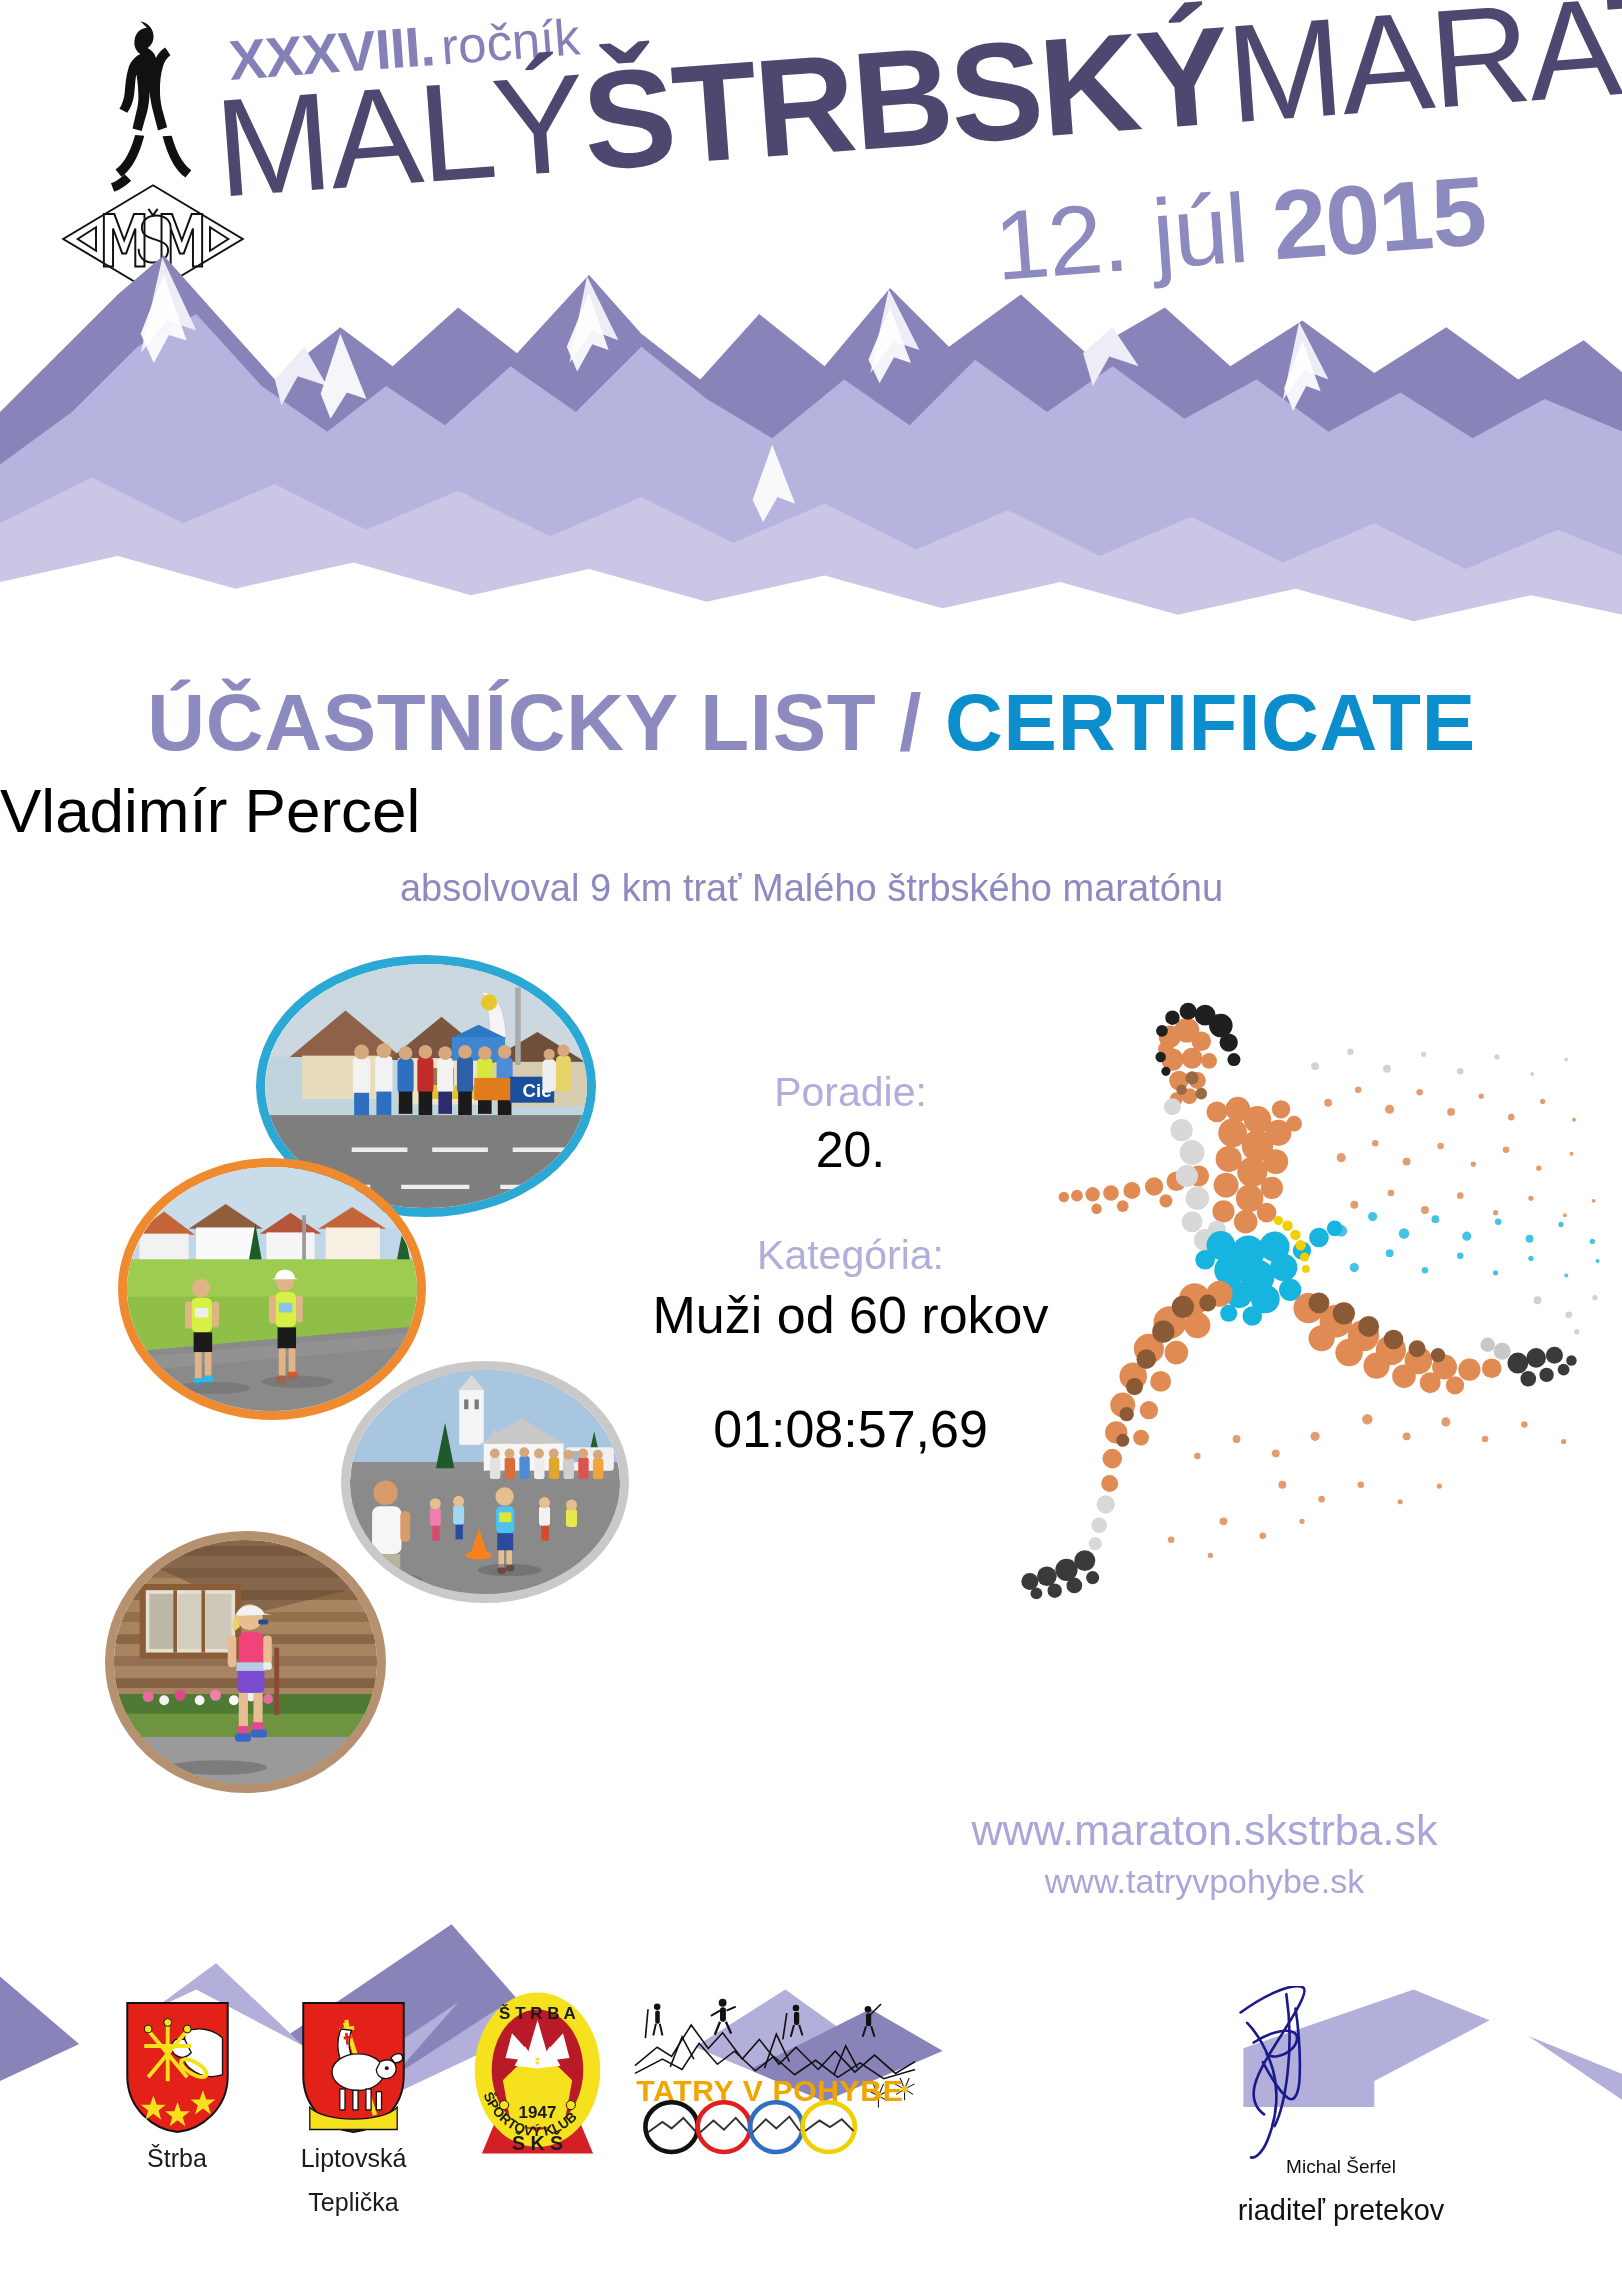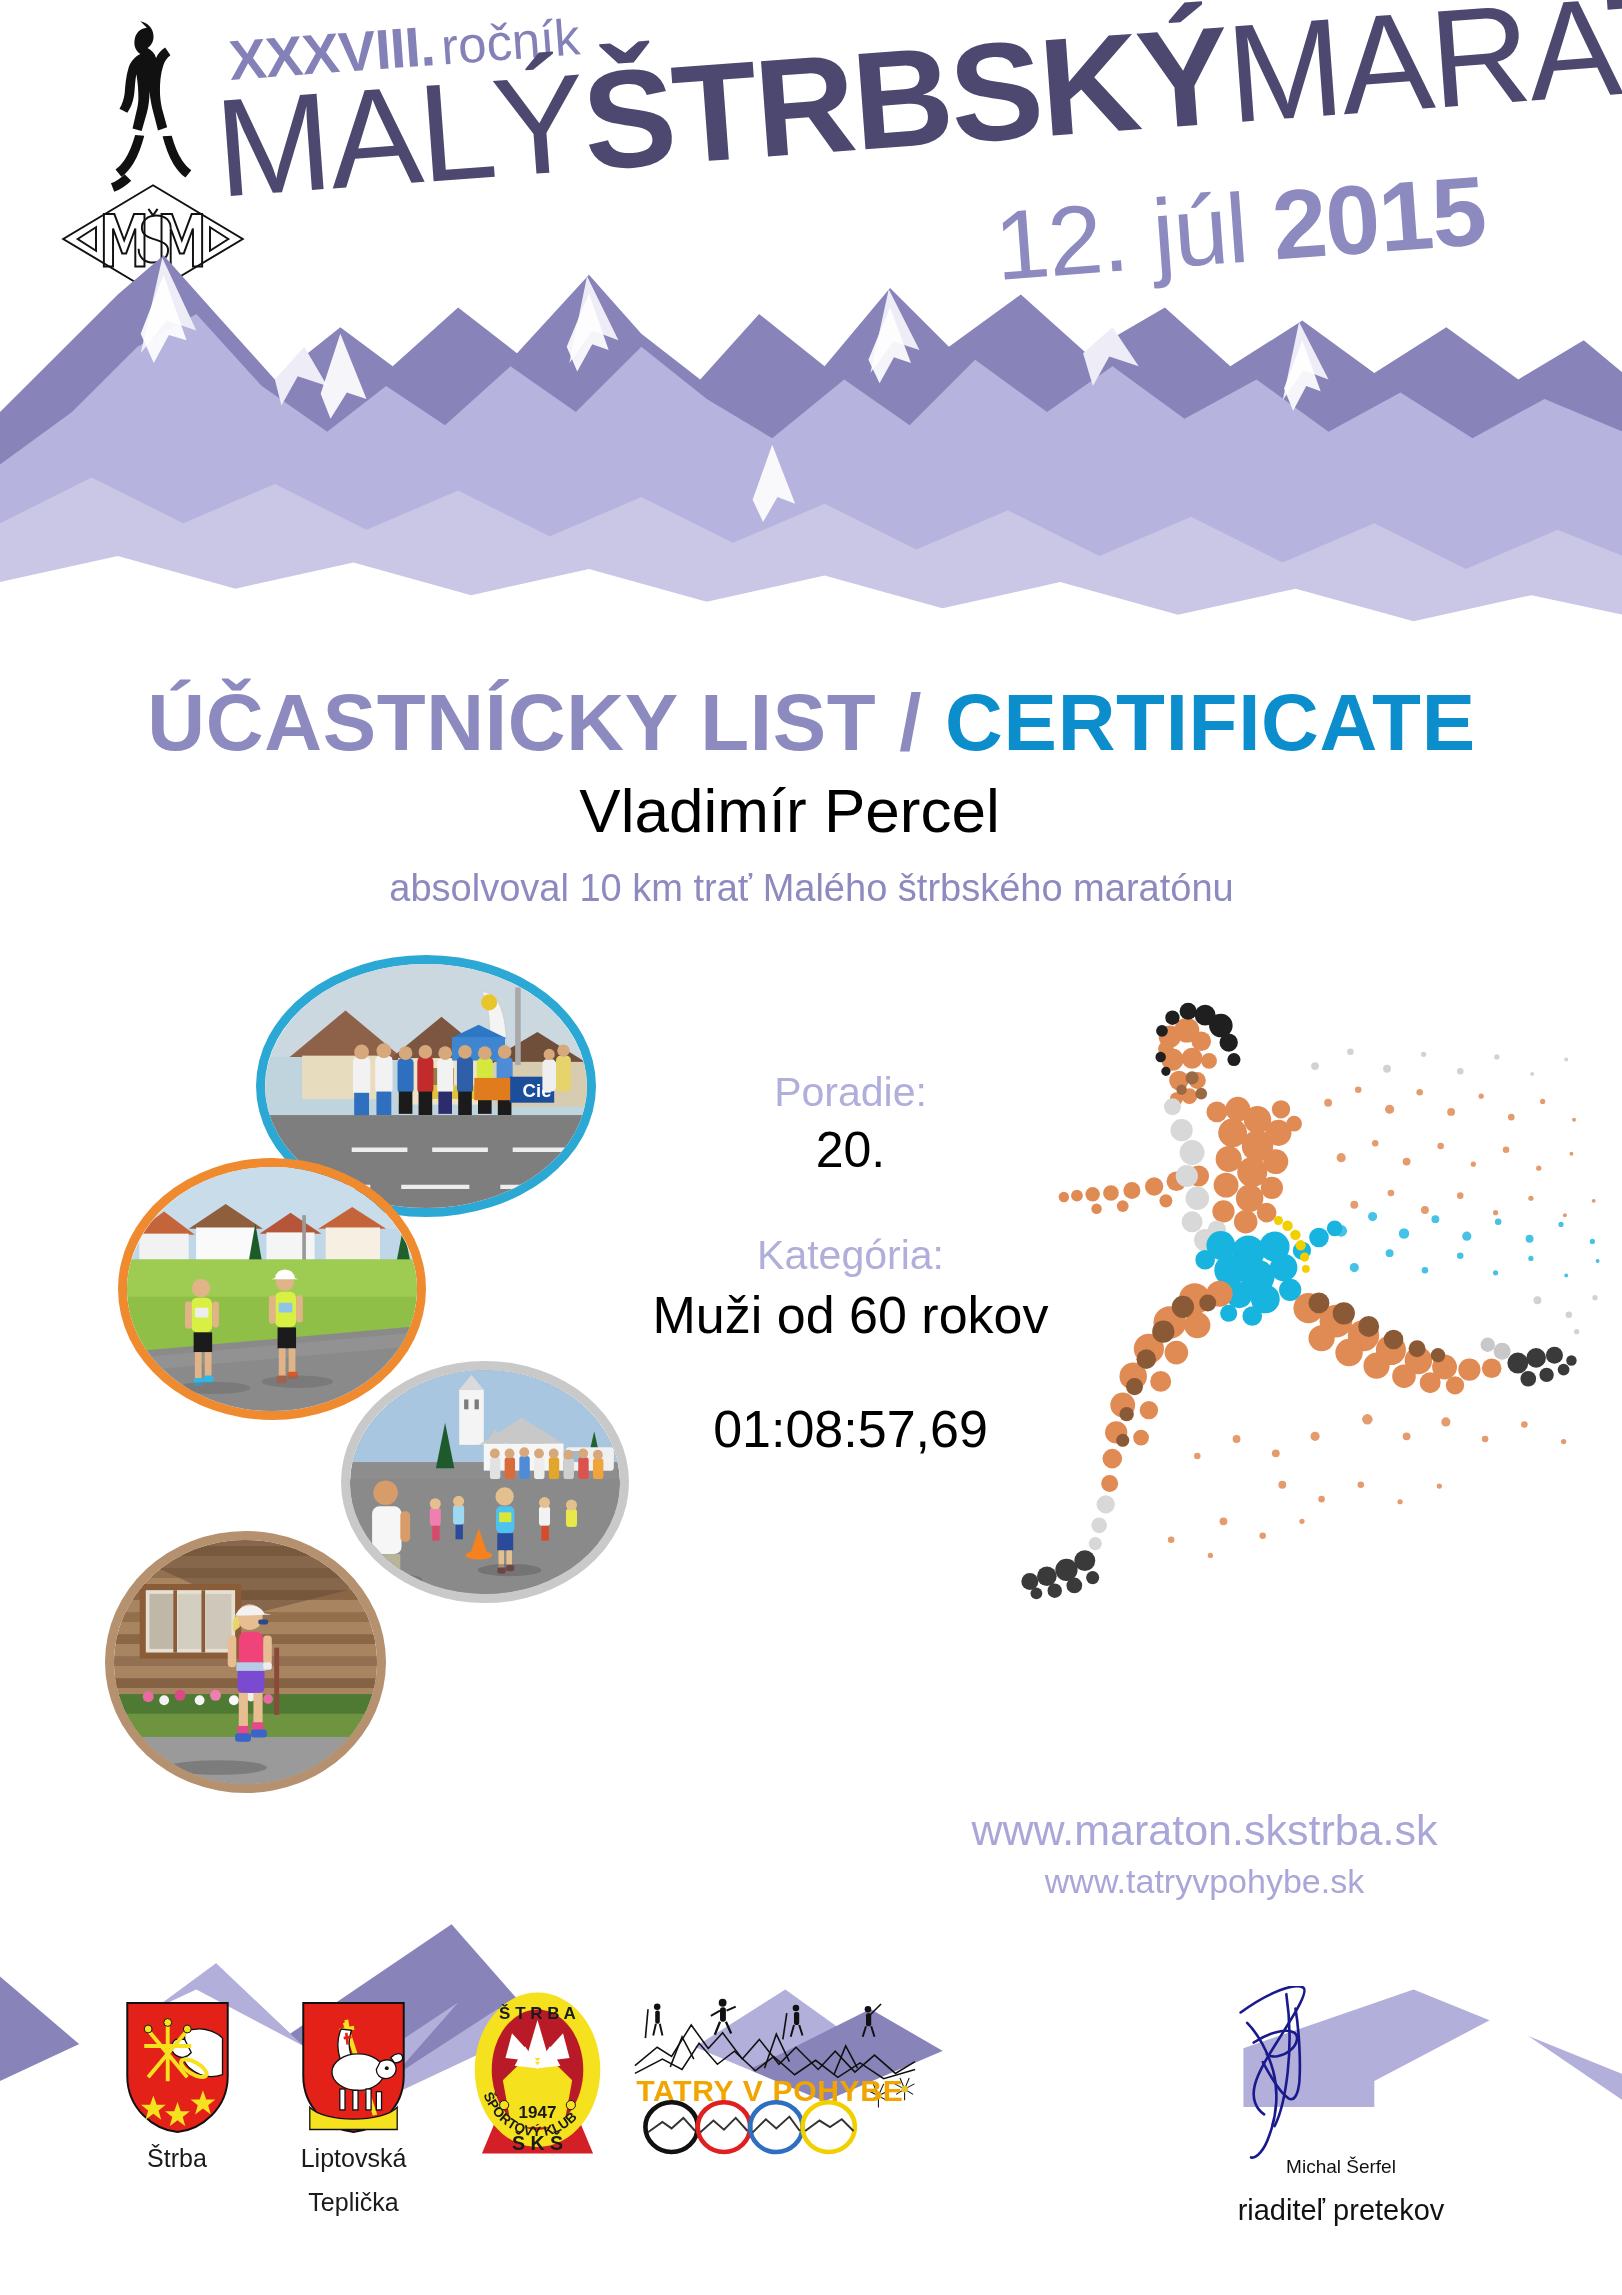--- a/index.html
+++ b/index.html
@@ -56,21 +56,21 @@
     position:absolute; left:0; top:677px; width:1623px;
     text-align:center; font-size:80px; font-weight:bold;
     letter-spacing:0.7px; white-space:nowrap;
   }
   #cert-title .ct-sk { color:#8D8AC0; }
   #cert-title .ct-sep { color:#8D8AC0; }
   #cert-title .ct-en { color:#0C8ECC; }
 
   #athlete-name {
     position:absolute; left:0; top:775px; width:1579px;
-    text-align:center; font-size:62px; font-weight:400; color:#000;
+    text-align:left; font-size:62px; font-weight:400; color:#000;
   }
   #athlete-desc {
     position:absolute; left:0; top:867px; width:1623px;
     text-align:center; font-size:38px; font-weight:400; color:#8D8AC0;
   }
 
   
   #collage { position:absolute; left:92px; top:942px; width:543px; height:870px; }
   .photo {
     position:absolute; border-radius:50%; overflow:hidden;
@@ -195,21 +195,21 @@
     <path fill="#FFFFFF" d="M0 560 L180 520 L360 570 L540 530 L720 580 L900 540 L1080 590 L1260 550 L1440 600 L1620 560 L1800 610 L1980 570 L2160 620 L2340 580 L2480 610 L2480 670 L0 670 Z"></path>
     <rect x="0" y="630" width="2480" height="40" fill="#FFFFFF"></rect>
   </svg>
 </div>
 
 <div id="cert-title">
   <span class="ct-sk">ÚČASTNÍCKY LIST</span><span class="ct-sep"> / </span><span class="ct-en">CERTIFICATE</span>
 </div>
 
 <div id="athlete-name">Vladimír Percel</div>
-<div id="athlete-desc">absolvoval 10 km trať Malého štrbského maratónu</div>
+<div id="athlete-desc">absolvoval 9 km trať Malého štrbského maratónu</div>
 
 <div id="collage">
 
   <div class="photo" id="photo-start">
     <svg class="inner" viewBox="0 0 520 400" preserveAspectRatio="none">
       <rect width="520" height="400" fill="#BFD4DD"></rect>
       <rect y="0" width="520" height="150" fill="#CBD8E0"></rect>
 
       <polygon points="40,150 130,75 220,150" fill="#8E6248"></polygon>
       <rect x="60" y="148" width="140" height="70" fill="#E8DCBE"></rect>

